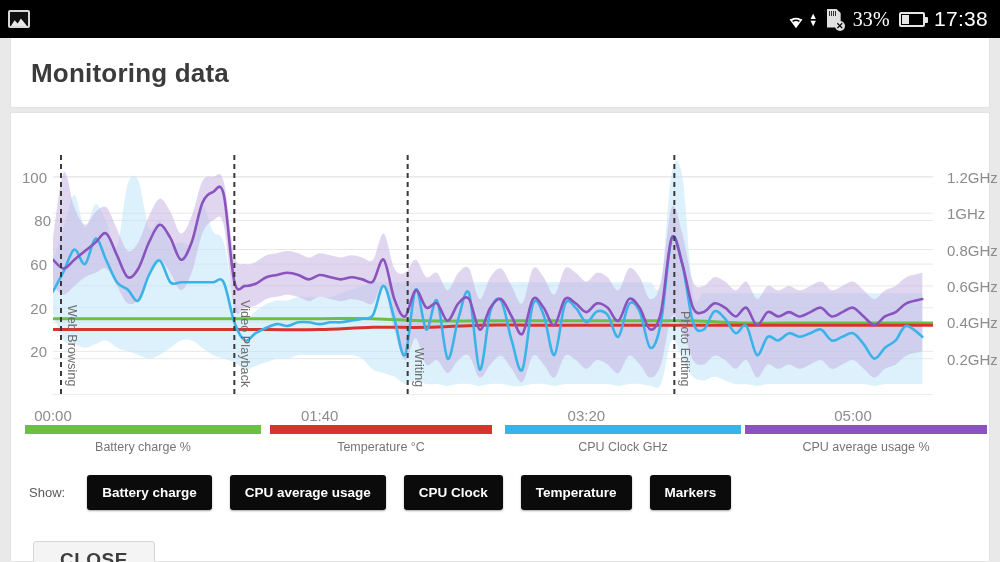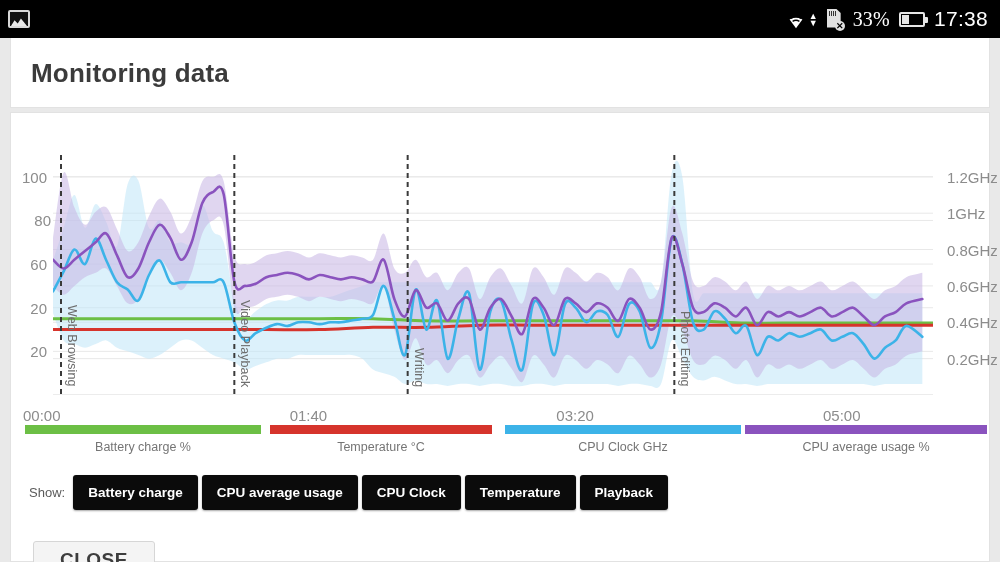--- a/index.html
+++ b/index.html
@@ -115,21 +115,21 @@
   }
   #chart-svg { display: block; }
 
   .axis-label {
     position: absolute;
     font-size: 15px; color: #8c8c8c;
     white-space: nowrap;
   }
   .y-left  { text-align: right; width: 32px; }
   .y-right { text-align: left; }
-  .x-lab   { text-align: left; width: 60px; }
+  .x-lab   { text-align: center; width: 60px; }
 
   .marker-label {
     position: absolute;
     font-size: 12.5px; color: #6e6e6e;
     writing-mode: vertical-rl;
     white-space: nowrap;
     letter-spacing: .1px;
   }
 
   
@@ -141,21 +141,21 @@
   .legend-swatch { height: 9px; width: 100%; }
   .legend-text {
     margin-top: 6px;
     font-size: 12.5px; color: #757575;
     white-space: nowrap;
   }
 
   
   #show-row {
     position: absolute; left: 18px; top: 362px;
-    display: flex; align-items: center; gap: 4px;
+    display: flex; align-items: center; gap: 18px;
   }
   #show-label { font-size: 13px; color: #5a5a5a; margin-right: 4px; }
   .show-btn {
     background: #0b0b0b; color: #fff;
     border: none; border-radius: 3px;
     padding: 10px 15px;
     font-size: 13.5px; font-weight: bold;
     font-family: "Liberation Sans", sans-serif;
     cursor: pointer;
     box-shadow: 0 1px 2px rgba(0,0,0,.35);
@@ -296,17 +296,17 @@
       <div class="legend-text">CPU average usage %</div>
     </div>
   </div>
 
   <div id="show-row">
     <span id="show-label">Show:</span>
     <button class="show-btn">Battery charge</button>
     <button class="show-btn">CPU average usage</button>
     <button class="show-btn">CPU Clock</button>
     <button class="show-btn">Temperature</button>
-    <button class="show-btn">Playback</button>
+    <button class="show-btn">Markers</button>
   </div>
 
   <button id="close-btn">CLOSE</button>
 </div>
 
 </body></html>

